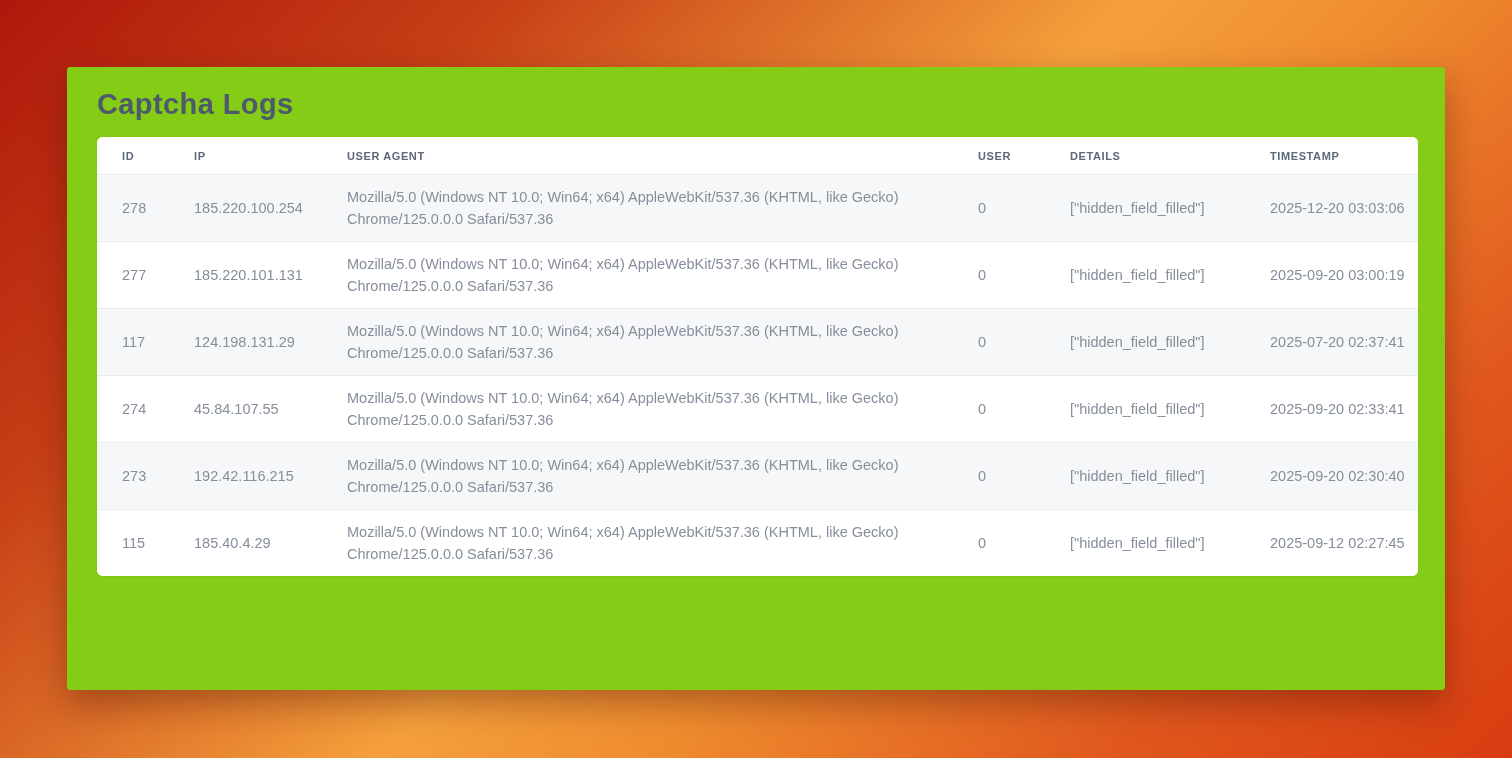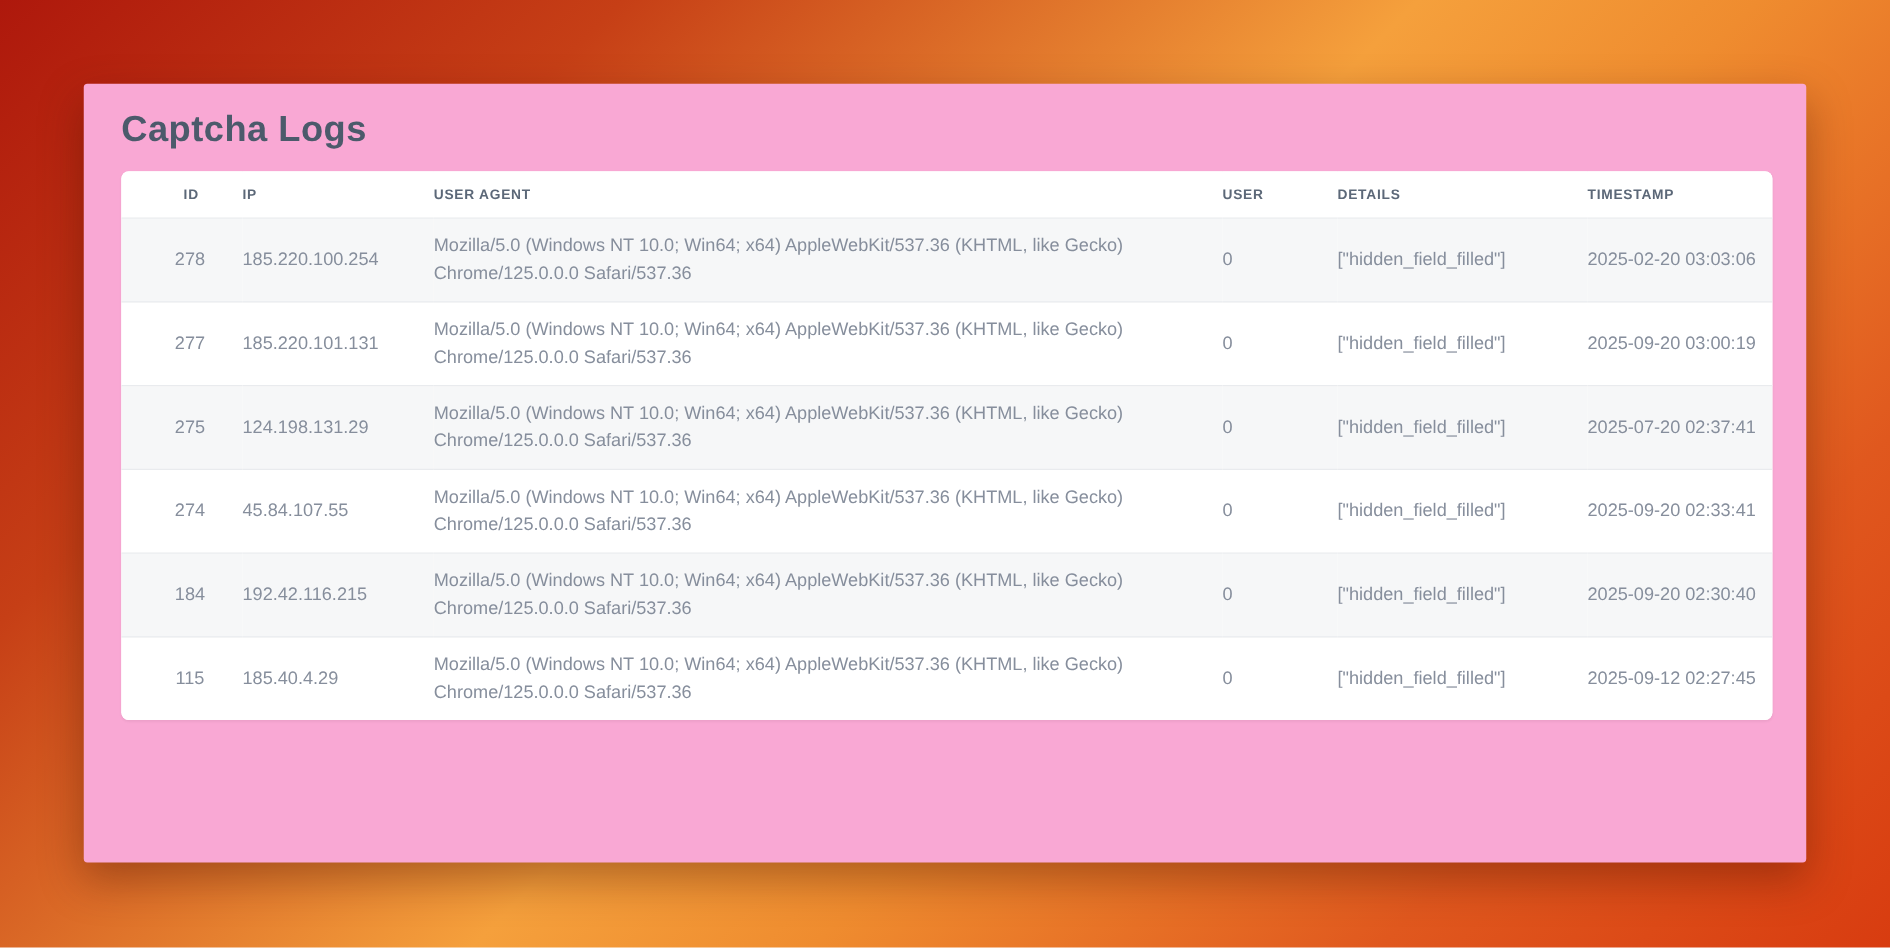--- a/index.html
+++ b/index.html
@@ -5,21 +5,21 @@
   * { margin: 0; padding: 0; box-sizing: border-box; }
   html, body { width: 1512px; height: 758px; overflow: hidden; }
   body {
     font-family: "Liberation Sans", "DejaVu Sans", sans-serif;
     background: linear-gradient(135deg, #ae180c 0%, #c63f16 22%, #f5a03c 50%, #ef8c2f 62%, #e0581e 82%, #d83c10 100%);
   }
   .card {
     position: absolute;
     left: 67px; top: 67px;
     width: 1378px; height: 623px;
-    background: #f9a8d4;
+    background: #84cc16;
     border-radius: 3px;
     box-shadow: 0 14px 34px rgba(70, 15, 0, 0.38);
     overflow: hidden;
   }
   .card-title {
     margin: 21px 0 0 30px;
     font-size: 29px;
     font-weight: 600;
     letter-spacing: 0.4px;
     color: #4c5a6b;
@@ -55,21 +55,21 @@
     white-space: nowrap;
   }
   td {
     font-size: 14.5px;
     line-height: 22px;
     color: #868e9c;
     padding: 11px 12px 11px 0;
     vertical-align: middle;
     overflow-wrap: break-word;
   }
-  th:first-child, td:first-child { padding-left: 25px; text-align: center; }
+  th:first-child, td:first-child { padding-left: 25px; }
   tbody tr:nth-child(odd)  { background: #f6f7f8; }
   tbody tr:nth-child(even) { background: #ffffff; }
   tbody tr + tr { border-top: 1px solid #e9ebee; padding-left: 16px; }
 </style>
 </head>
 <body>
 
 <div class="card">
   <h1 class="card-title">Captcha Logs</h1>
 
@@ -93,48 +93,48 @@
           <th>TIMESTAMP</th>
         </tr>
       </thead>
       <tbody id="log-rows">
           <tr>
     <td>278</td>
     <td>185.220.100.254</td>
     <td>Mozilla/5.0 (Windows NT 10.0; Win64; x64) AppleWebKit/537.36 (KHTML, like Gecko) Chrome/125.0.0.0 Safari/537.36</td>
     <td>0</td>
     <td>["hidden_field_filled"]</td>
-    <td>2025-02-20 03:03:06</td>
+    <td>2025-12-20 03:03:06</td>
   </tr>
           <tr>
     <td>277</td>
     <td>185.220.101.131</td>
     <td>Mozilla/5.0 (Windows NT 10.0; Win64; x64) AppleWebKit/537.36 (KHTML, like Gecko) Chrome/125.0.0.0 Safari/537.36</td>
     <td>0</td>
     <td>["hidden_field_filled"]</td>
     <td>2025-09-20 03:00:19</td>
   </tr>
           <tr>
-    <td>275</td>
+    <td>117</td>
     <td>124.198.131.29</td>
     <td>Mozilla/5.0 (Windows NT 10.0; Win64; x64) AppleWebKit/537.36 (KHTML, like Gecko) Chrome/125.0.0.0 Safari/537.36</td>
     <td>0</td>
     <td>["hidden_field_filled"]</td>
     <td>2025-07-20 02:37:41</td>
   </tr>
           <tr>
     <td>274</td>
     <td>45.84.107.55</td>
     <td>Mozilla/5.0 (Windows NT 10.0; Win64; x64) AppleWebKit/537.36 (KHTML, like Gecko) Chrome/125.0.0.0 Safari/537.36</td>
     <td>0</td>
     <td>["hidden_field_filled"]</td>
     <td>2025-09-20 02:33:41</td>
   </tr>
           <tr>
-    <td>184</td>
+    <td>273</td>
     <td>192.42.116.215</td>
     <td>Mozilla/5.0 (Windows NT 10.0; Win64; x64) AppleWebKit/537.36 (KHTML, like Gecko) Chrome/125.0.0.0 Safari/537.36</td>
     <td>0</td>
     <td>["hidden_field_filled"]</td>
     <td>2025-09-20 02:30:40</td>
   </tr>
           <tr>
     <td>115</td>
     <td>185.40.4.29</td>
     <td>Mozilla/5.0 (Windows NT 10.0; Win64; x64) AppleWebKit/537.36 (KHTML, like Gecko) Chrome/125.0.0.0 Safari/537.36</td>

